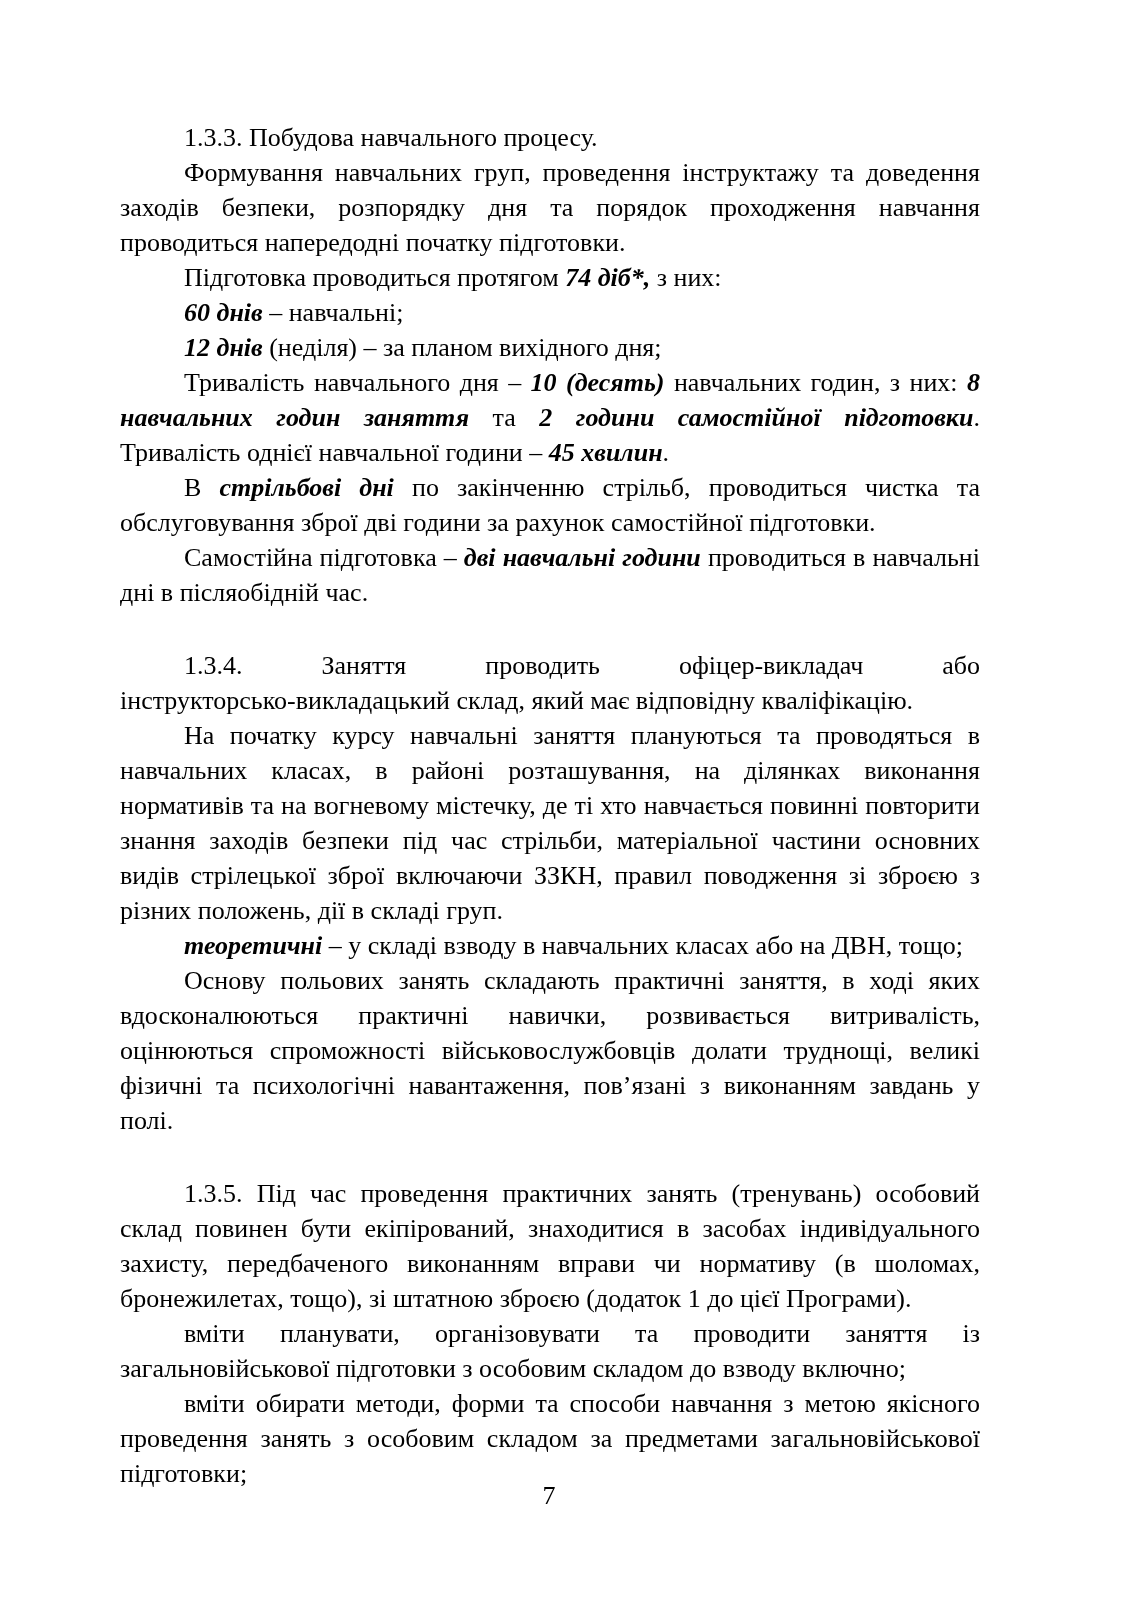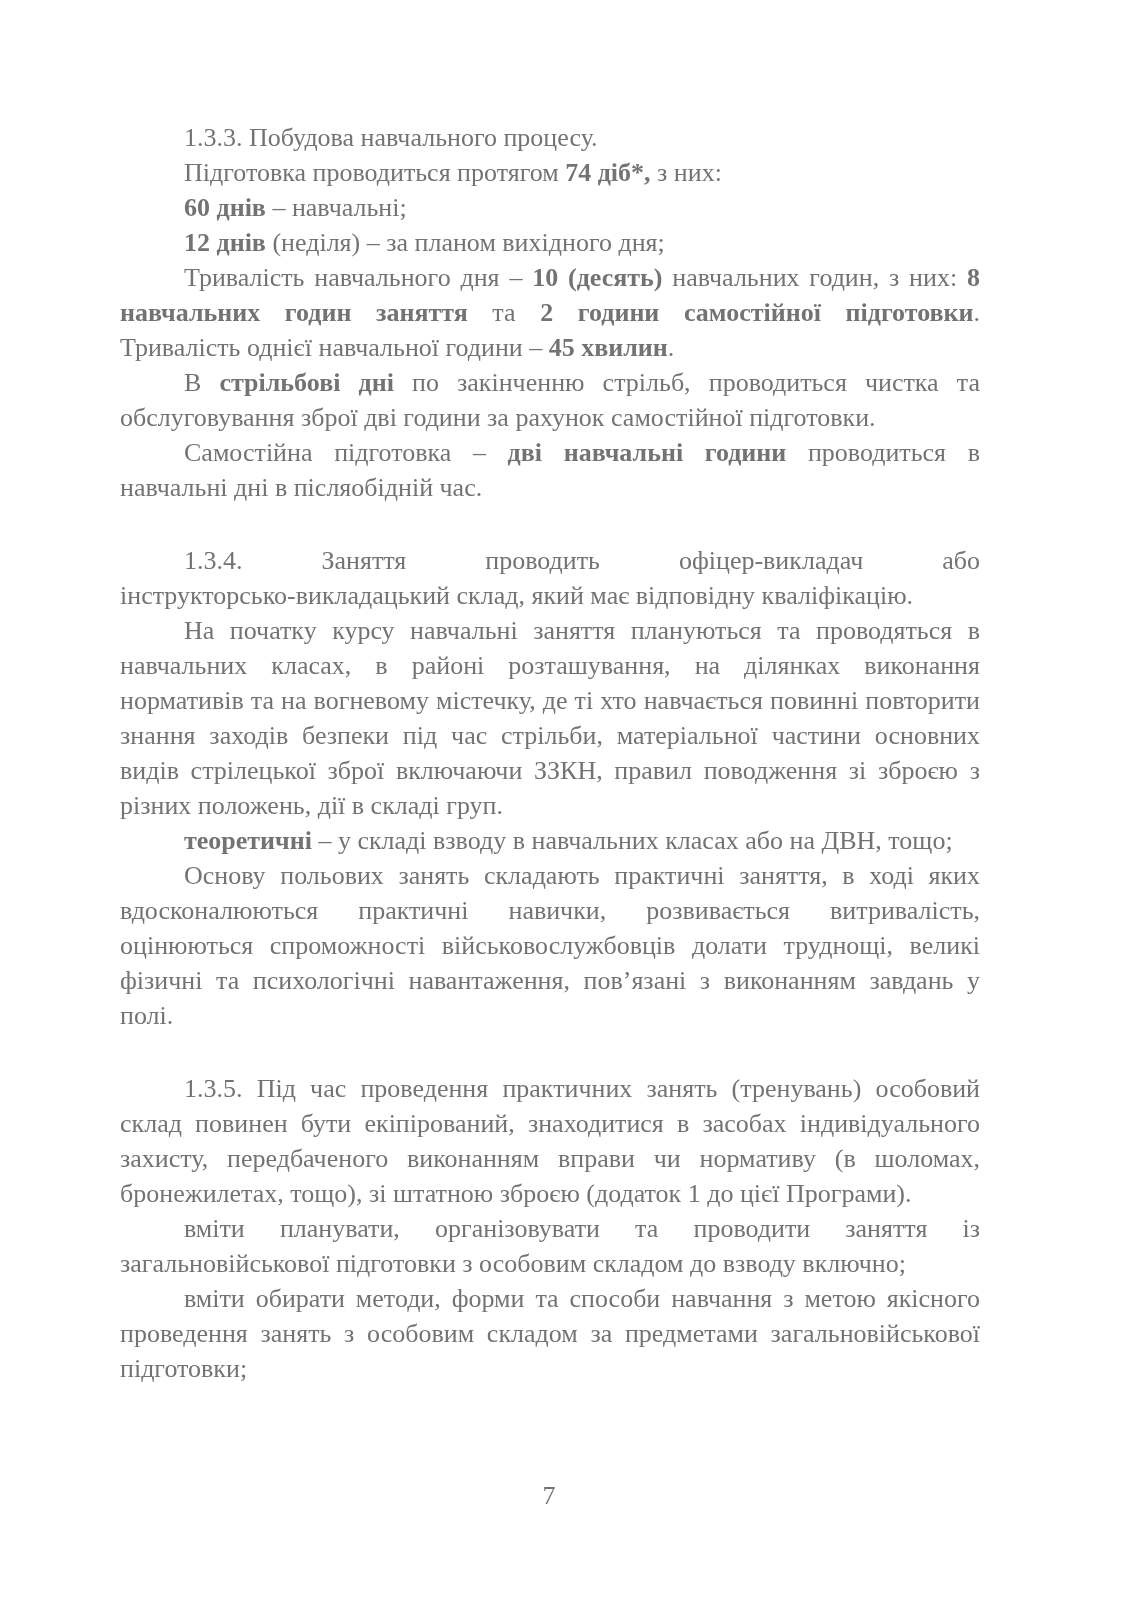--- a/index.html
+++ b/index.html
@@ -5,56 +5,57 @@
   html, body {
     margin: 0;
     padding: 0;
     background: #ffffff;
   }
   .page {
     position: relative;
     width: 1098px;
     height: 1615px;
     background: #ffffff;
-    color: #737373;
+    color: #000000;
     font-family: "Liberation Serif", "DejaVu Serif", serif;
     font-size: 26px;
     line-height: 35px;
     overflow: hidden;
   }
   .doc-body {
     position: absolute;
     top: 120px;
     left: 120px;
     right: 118px;
   }
   .para {
     margin: 0;
     text-align: justify;
     text-justify: inter-word;
   }
   .para.indent { text-indent: 64px; }
   .para.space-before { margin-top: 38px; }
   .para.justify-last { text-align-last: justify; }
-  .b { font-weight: bold; }
+  .b { font-weight: bold; font-style: italic; }
   .page-footer {
     position: absolute;
     top: 1478px;
     left: 0;
     width: 100%;
     text-align: center;
     font-size: 26px;
   }
 </style>
 </head>
 <body>
 
 <div class="page">
   <div class="doc-body">
       <p class="para indent"><span>1.3.3. Побудова навчального процесу.</span></p>
+      <p class="para indent"><span>Формування навчальних груп, проведення інструктажу та доведення заходів безпеки, розпорядку дня та порядок проходження навчання проводиться напередодні початку підготовки.</span></p>
       <p class="para indent"><span>Підготовка проводиться протягом </span><span class="b">74 діб*,</span><span> з них:</span></p>
       <p class="para indent"><span class="b">60 днів</span><span> – навчальні;</span></p>
       <p class="para indent"><span class="b">12 днів</span><span> (неділя) – за планом вихідного дня;</span></p>
       <p class="para indent"><span>Тривалість навчального дня – </span><span class="b">10 (десять)</span><span> навчальних годин, з них: </span><span class="b">8 навчальних годин заняття</span><span> та </span><span class="b">2 години самостійної підготовки</span><span>. Тривалість однієї навчальної години – </span><span class="b">45 хвилин</span><span>.</span></p>
       <p class="para indent"><span>В </span><span class="b">стрільбові дні</span><span> по закінченню стрільб, проводиться чистка та обслуговування зброї дві години за рахунок самостійної підготовки.</span></p>
       <p class="para indent"><span>Самостійна підготовка – </span><span class="b">дві навчальні години</span><span> проводиться в навчальні дні в післяобідній час.</span></p>
       <p class="para indent space-before justify-last"><span>1.3.4. Заняття проводить офіцер-викладач або</span></p>
       <p class="para"><span>інструкторсько-викладацький склад, який має відповідну кваліфікацію.</span></p>
       <p class="para indent"><span>На початку курсу навчальні заняття плануються та проводяться в навчальних класах, в районі розташування, на ділянках виконання нормативів та на вогневому містечку, де ті хто навчається повинні повторити знання заходів безпеки під час стрільби, матеріальної частини основних видів стрілецької зброї включаючи ЗЗКН, правил поводження зі зброєю з різних положень, дії в складі груп.</span></p>
       <p class="para indent"><span class="b">теоретичні</span><span> – у складі взводу в навчальних класах або на ДВН, тощо;</span></p>

